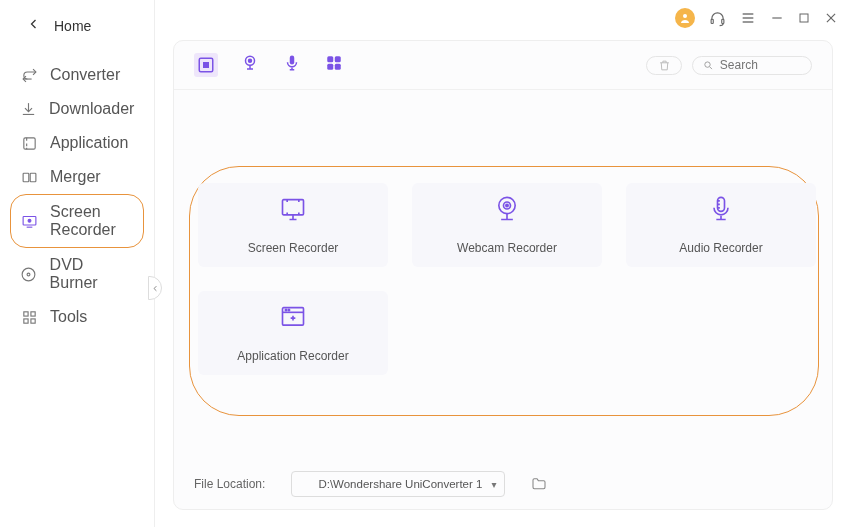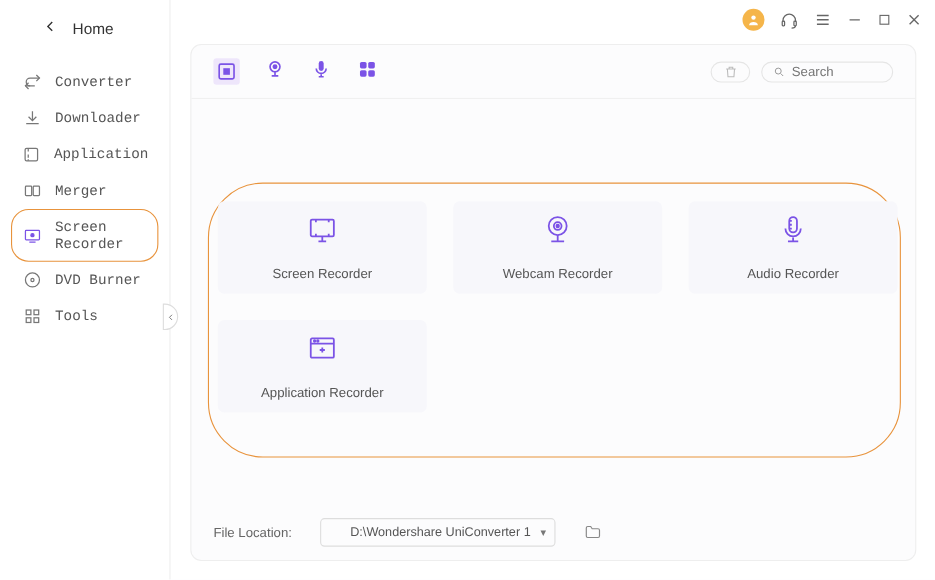--- a/index.html
+++ b/index.html
@@ -3,30 +3,30 @@
 <meta charset="utf-8">
 <style>
   * { box-sizing: border-box; margin: 0; padding: 0; font-family: "Segoe UI", Arial, sans-serif; }
   body { width: 850px; height: 527px; background: #fff; overflow: hidden; position: relative; }
 
   .window-controls { position: absolute; top: 8px; right: 12px; display: flex; align-items: center; gap: 14px; }
   .avatar { width: 20px; height: 20px; border-radius: 50%; background: #f5b54a; display: flex; align-items: center; justify-content: center; }
   .win-ico { color: #666; display: flex; align-items: center; }
 
   .sidebar { position: absolute; left: 0; top: 0; width: 155px; height: 527px; background: #fff; border-right: 1px solid #eee; }
-  .home-row { display: flex; align-items: flex-start; gap: 14px; padding: 18px 0 18px 28px; margin-left: 12px; }
+  .home-row { display: flex; align-items: flex-start; gap: 14px; padding: 18px 0 18px 28px; }
   .home-row svg { color: #333; }
   .home-label { font-size: 14px; color: #333; }
 
   .nav { padding: 6px 10px 0 10px; }
   .nav-item { display: flex; align-items: center; gap: 12px; padding: 8px 10px; border-radius: 16px; cursor: pointer; }
   .nav-item.active { border: 1.5px solid #e8933c; }
   .nav-ico { width: 18px; display: flex; justify-content: center; color: #777; }
   .nav-item.active .nav-ico { color: #7b53e6; }
-  .nav-label { font-size: 13px; color: #555; font-family: Liberation Mono, monospace; }
+  .nav-label { font-size: 16px; color: #555; }
 
   .collapse-btn { position: absolute; left: 148px; top: 276px; width: 14px; height: 24px; background: #fff; border: 1px solid #ddd; border-radius: 0 12px 12px 0; display: flex; align-items: center; justify-content: center; font-size: 10px; color: #777; }
 
   .content { position: absolute; left: 173px; top: 40px; width: 660px; height: 470px; background: #fcfcfd; border: 1px solid #eee; border-radius: 10px; }
 
   .toolbar { display: flex; align-items: center; padding: 12px 20px; border-bottom: 1px solid #f0f0f0; }
   .tool-icons { display: flex; gap: 22px; }
   .tool-icon { width: 20px; height: 20px; display: flex; align-items: center; justify-content: center; color: #7b53e6; }
   .tool-icon.active { background: #eee6fb; border-radius: 3px; padding: 2px; box-sizing: content-box; }
   .spacer { flex: 1; }

